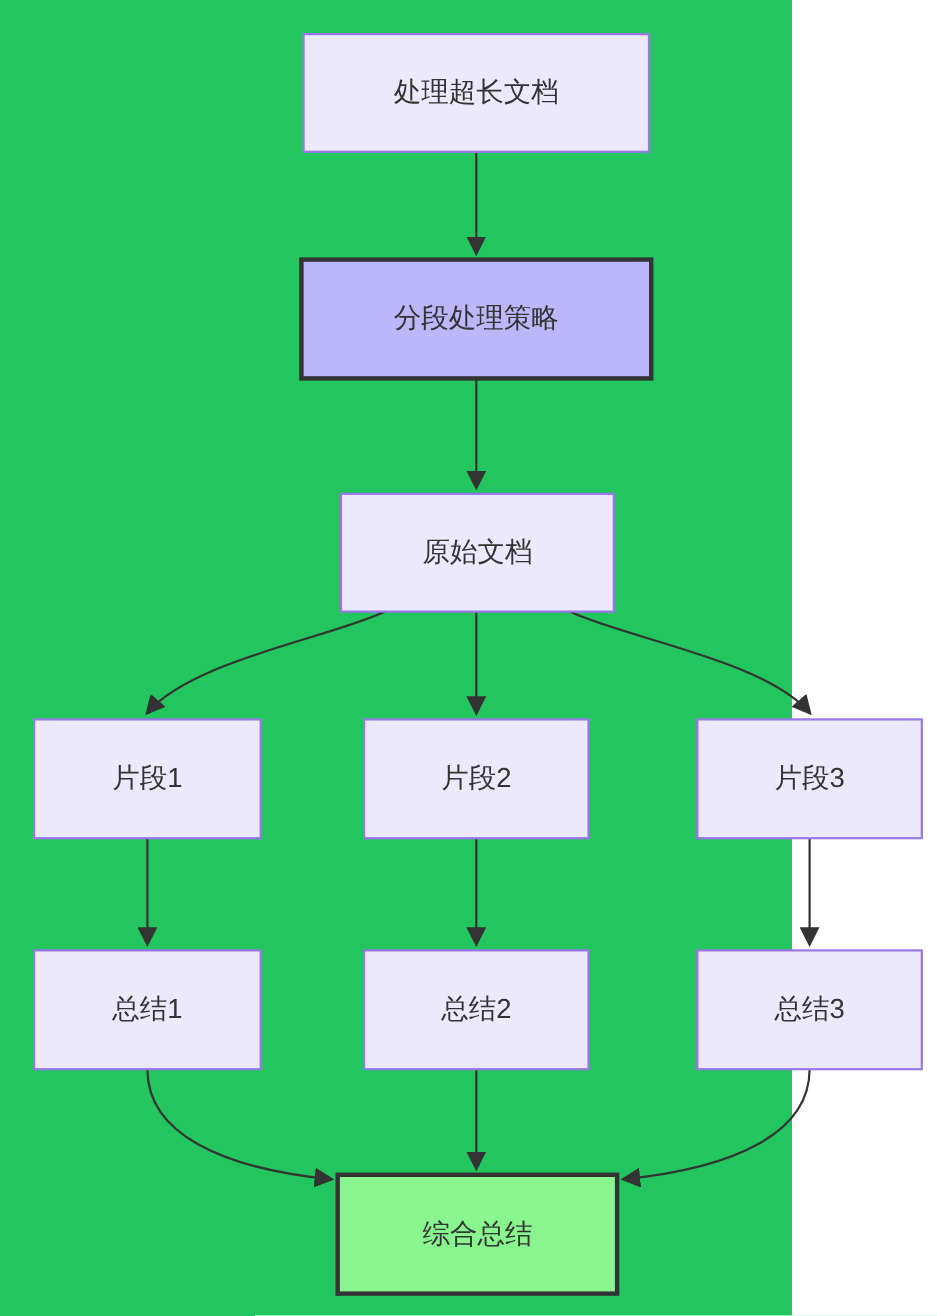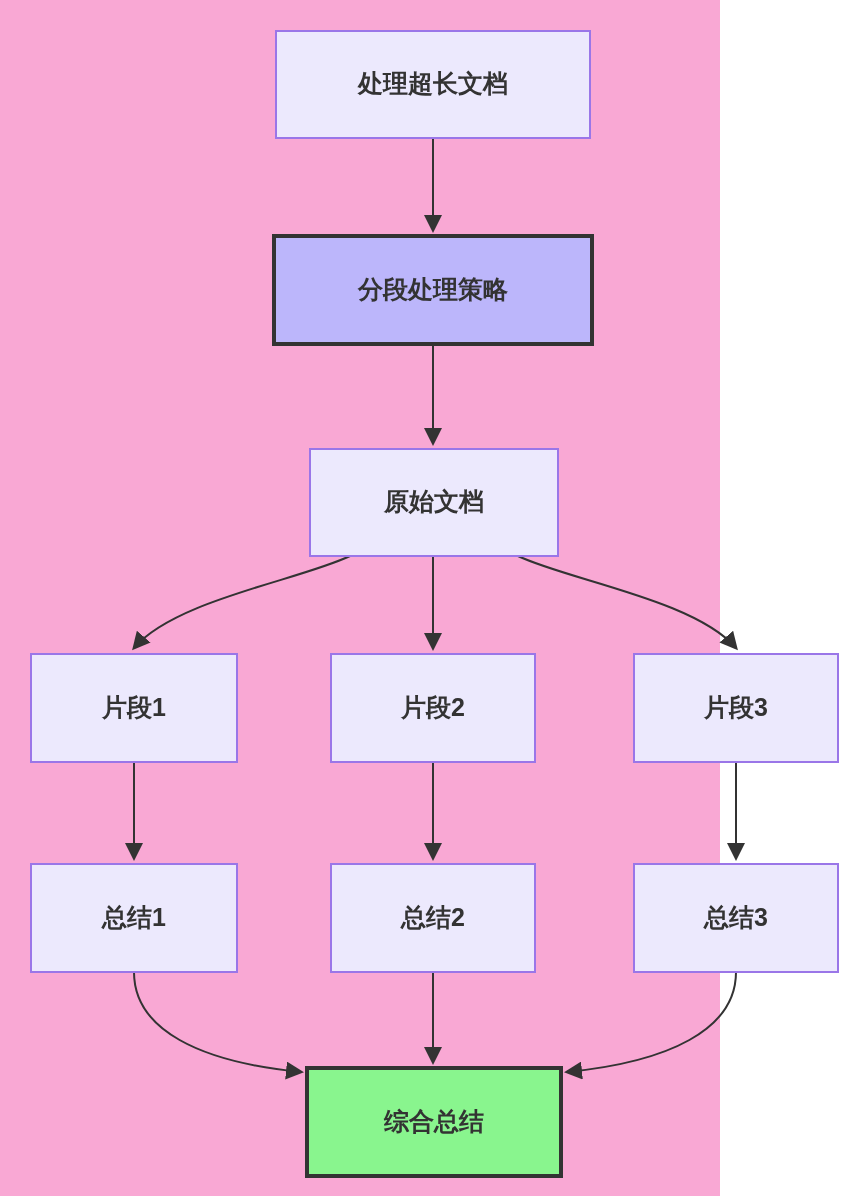--- a/index.html
+++ b/index.html
@@ -10,22 +10,21 @@
   body {
     width: 852px;
     height: 1196px;
     font-family: "Liberation Sans", "DejaVu Sans", sans-serif;
     overflow: hidden;
   }
   #flowchart-root {
     position: relative;
     width: 720px;
     height: 1196px;
-    background: #f9a8d4;
-    font-weight: bold;
+    background: #22c55e;
   }
   svg#diagram {
     display: block;
     width: 852px;
     height: 1196px;
   }
   .node-label {
     font-family: "Liberation Sans", "DejaVu Sans", sans-serif;
     font-size: 25px;
     fill: #333333;

